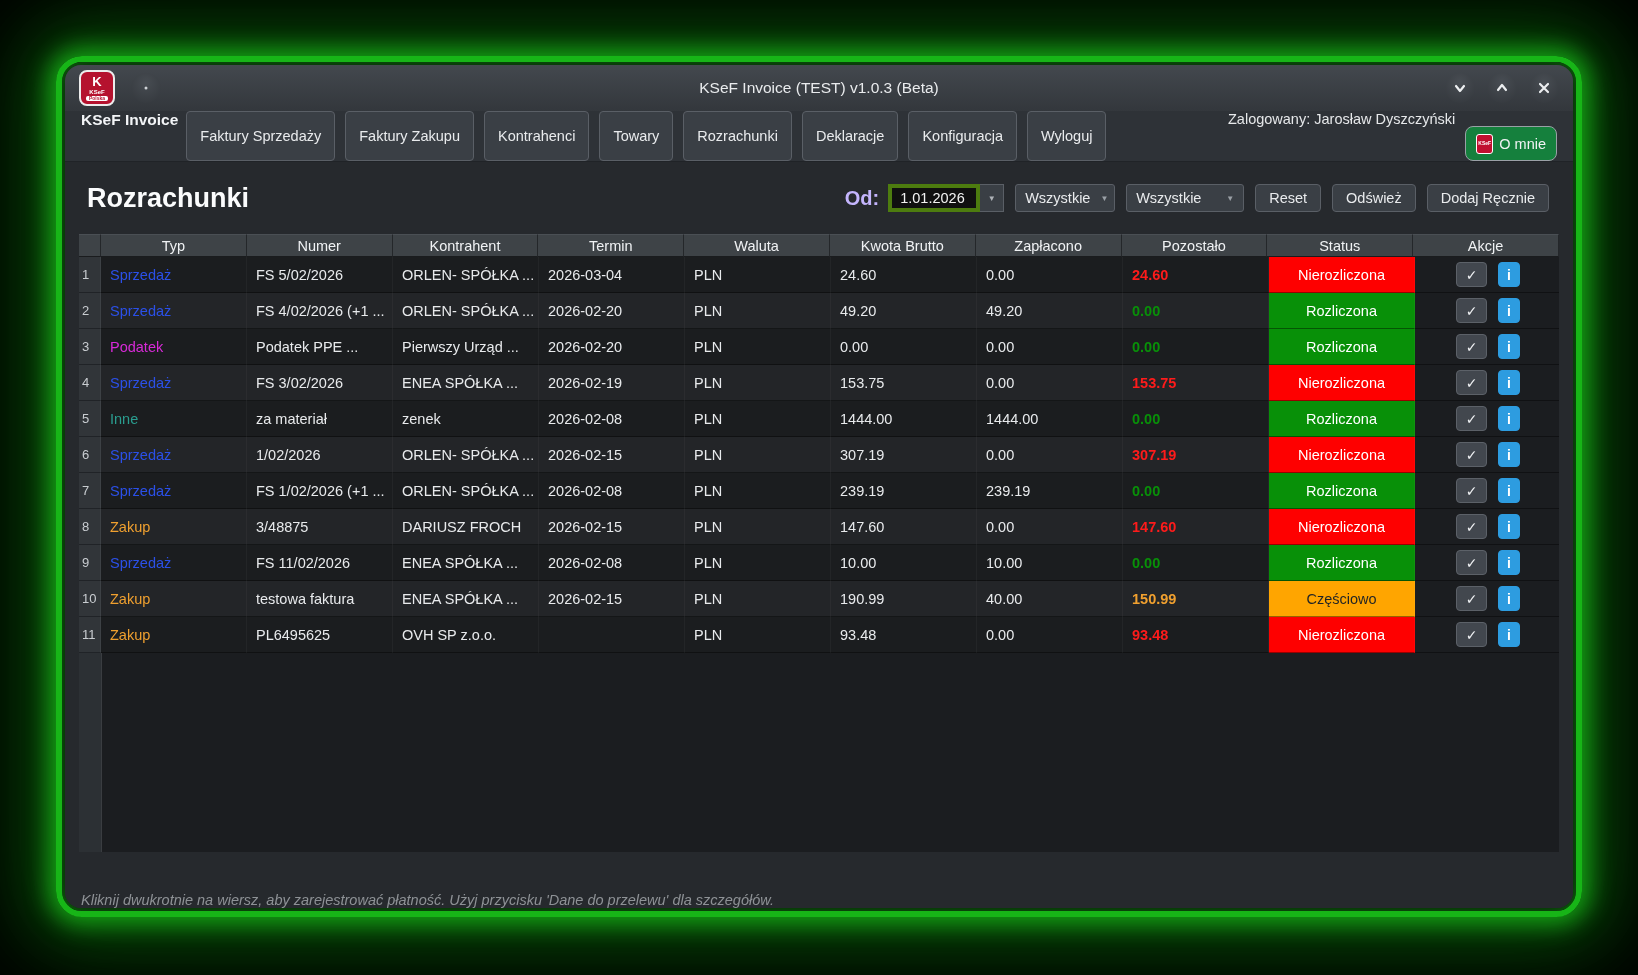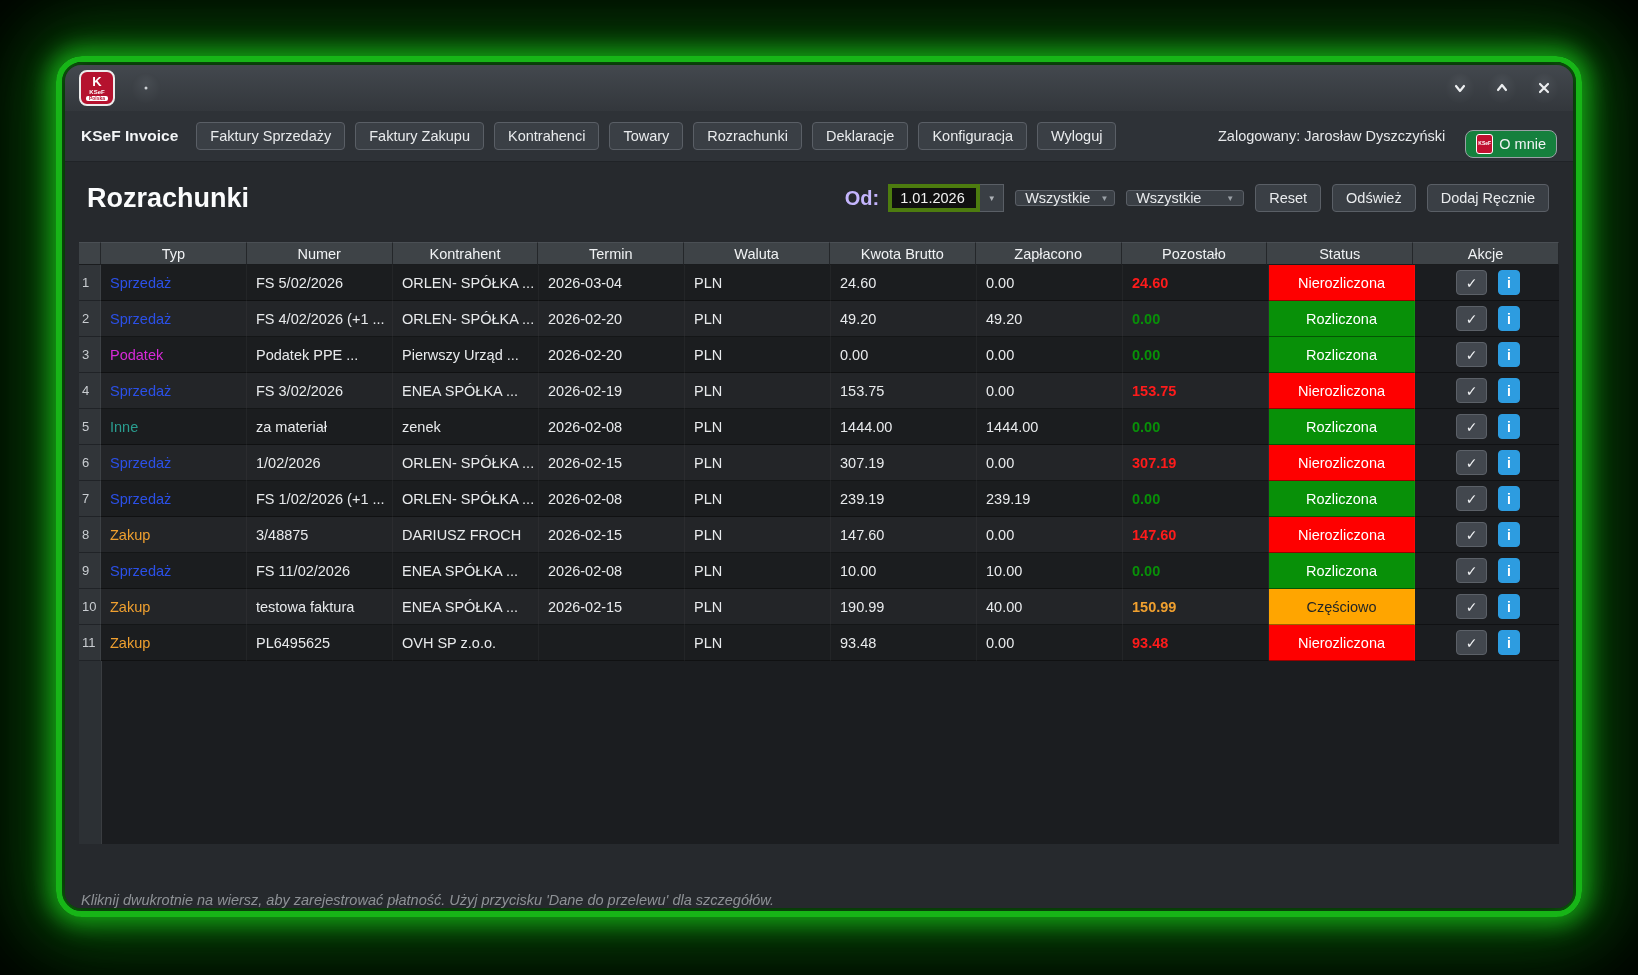--- a/index.html
+++ b/index.html
@@ -33,21 +33,21 @@
   .circle-btn{width:30px;height:30px;border-radius:50%;margin-left:16px;
     background:radial-gradient(circle at 50% 32%,#474c52,#33373c);position:relative;}
   .circle-btn .dot{position:absolute;left:50%;top:50%;transform:translate(-50%,-50%);
     width:3px;height:3px;border-radius:50%;background:#cfd3d7;}
   .win-title{position:absolute;left:0;right:0;text-align:center;color:#e9ebed;font-size:15.5px;pointer-events:none;}
   .win-controls{margin-left:auto;display:flex;gap:12px;}
   .wc{width:30px;height:30px;border-radius:50%;display:flex;align-items:center;justify-content:center;
     background:radial-gradient(circle at 50% 30%,#484d53,#33373c);}
   
   .toolbar{height:50px;flex:0 0 auto;background:#2e3237;border-bottom:1px solid #202327;
-    display:flex;align-items:center;padding:0 16px;gap:10px;}
+    display:flex;padding:0 16px;}
   .brand{color:#f3f5f7;font-weight:700;font-size:15.5px;margin-right:8px;white-space:nowrap;}
   .tbtn{background:#3a3f45;border:1px solid #5a5f66;border-radius:4px;color:#e9ebed;
     font-size:14.5px;padding:5px 13px;font-family:inherit;white-space:nowrap;cursor:pointer;}
   .spacer{flex:1;}
   .logged{color:#e6e8ea;font-size:14.5px;white-space:nowrap;margin-right:10px;}
   .about-btn{display:flex;align-items:center;gap:6px;background:#15803d;border:1px solid #9aa0a6;
     border-radius:8px;color:#f0f2f4;font-size:14.5px;padding:3px 10px;font-family:inherit;cursor:pointer;margin-top:15px;}
   .mini-icon{width:15px;height:18px;background:#c01030;border:1px solid #fff;border-radius:3px;
     display:flex;flex-direction:column;align-items:center;justify-content:center;line-height:1;}
   .mini-icon span{color:#fff;font-size:5px;font-weight:bold;}
@@ -55,26 +55,26 @@
   .filterbar{height:72px;flex:0 0 auto;display:flex;align-items:center;padding:0 24px 0 22px;}
   .page-title{color:#fbfcfd;font-weight:700;font-size:27px;}
   .filters{margin-left:auto;display:flex;align-items:center;gap:11px;}
   .od-label{color:#c4b5fd;font-size:20px;margin-right:-2px;font-weight:bold;}
   .date-wrap{display:flex;align-items:stretch;}
   .date-input{background:#101010;border:4px solid #4d7c0f;color:#f2f2f2;font-size:14.5px;
     width:92px;height:28px;box-sizing:border-box;padding:0 8px;font-family:inherit;}
   .date-arrow{width:24px;height:28px;background:#3a3f45;border:1px solid #5a5f66;border-left:none;
     box-sizing:border-box;display:flex;align-items:center;justify-content:center;color:#aeb3b8;font-size:8px;cursor:pointer;}
   .combo{display:flex;align-items:center;justify-content:space-between;background:#3a3f45;
-    border:1px solid #5a5f66;border-radius:3px;height:16px;box-sizing:border-box;padding:0 9px;
+    border:1px solid #5a5f66;border-radius:3px;height:28px;box-sizing:border-box;padding:0 9px;
     color:#e9ebed;font-size:14.5px;cursor:pointer;}
   .combo .arr{color:#9aa0a6;font-size:8px;margin-left:10px;}
   .combo1{width:100px;} .combo2{width:118px;}
   
-  .table-zone{margin:8px 14px;flex:1;display:flex;flex-direction:column;min-height:0;}
+  .table-zone{margin:0 14px;flex:1;display:flex;flex-direction:column;min-height:0;}
   .thead{display:flex;height:23px;flex:0 0 auto;}
   .th{width:146px;box-sizing:border-box;background:#3e4347;color:#f0f2f4;font-size:14.5px;
     display:flex;align-items:center;justify-content:center;
     border-top:1px solid #4a4f54;border-right:1px solid #24272a;border-bottom:1px solid #1a1c1e;cursor:pointer;}
   .th.gut{width:22px;cursor:default;}
   .tbody{flex:1;background:#1b1d20;display:flex;flex-direction:column;overflow:hidden;}
   .trow{display:flex;height:36px;flex:0 0 auto;cursor:pointer;}
   .gutcell{width:22px;flex:0 0 auto;box-sizing:border-box;background:#313539;color:#c9cdd1;
     font-size:13px;display:flex;align-items:center;padding-left:3px;
     border-right:1px solid #3d4145;border-bottom:1px solid #202327;}
@@ -108,20 +108,21 @@
 
   <div class="titlebar">
     <div class="app-icon">
       <span class="ai-k">K</span>
       <span class="ai-t">KSeF</span>
       <span class="ai-b">Polska</span>
     </div>
     <div class="circle-btn">
         <div class="dot"></div>
       </div>
+    <div class="win-title">KSeF Invoice (TEST) v1.0.3 (Beta)</div>
     <div class="win-controls">
       <div class="wc">
         <svg width="14" height="14" viewBox="0 0 14 14">
             <polyline points="3,5 7,10 11,5" fill="none" stroke="#eceef0" stroke-width="2.2" stroke-linecap="round" stroke-linejoin="round"></polyline>
           </svg>
       </div>
       <div class="wc">
         <svg width="14" height="14" viewBox="0 0 14 14">
             <polyline points="3,9 7,4 11,9" fill="none" stroke="#eceef0" stroke-width="2.2" stroke-linecap="round" stroke-linejoin="round"></polyline>
           </svg>

